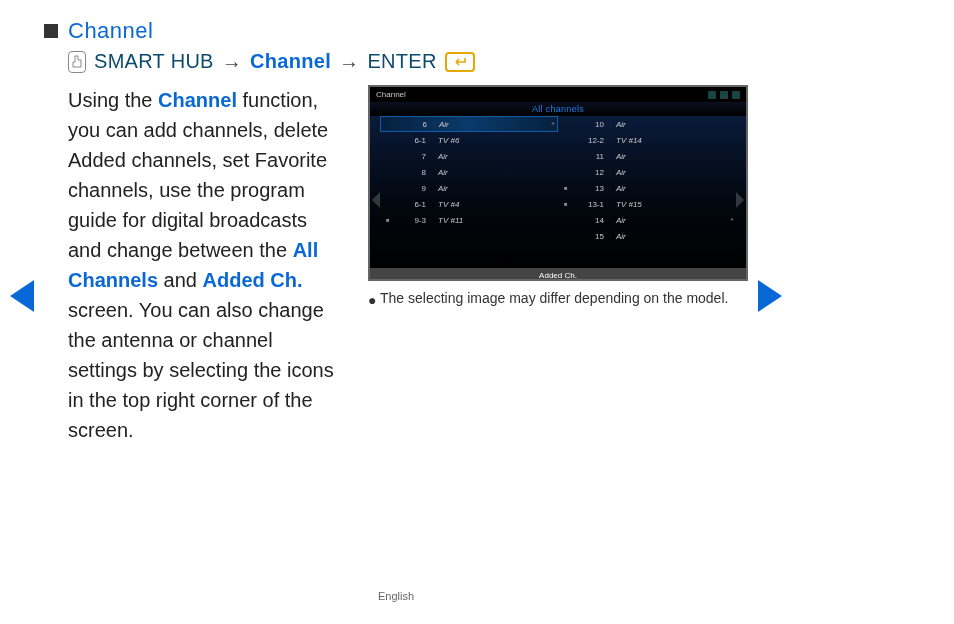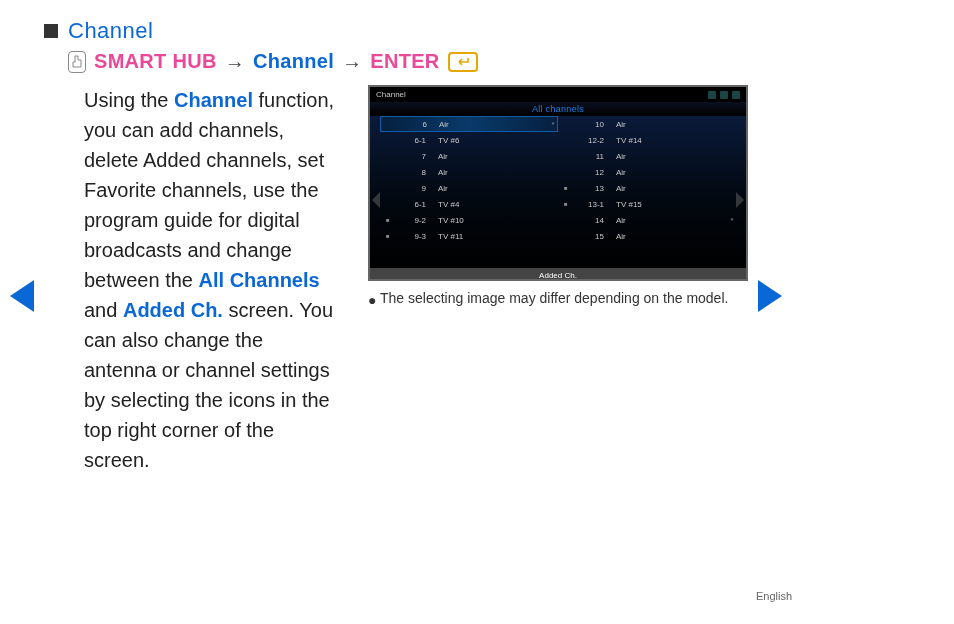--- a/index.html
+++ b/index.html
@@ -5,63 +5,63 @@
   * { box-sizing: border-box; margin: 0; padding: 0; }
   html, body { width: 954px; height: 624px; background: #ffffff; font-family: Arial, Helvetica, sans-serif; color: #222; }
   .page { position: relative; width: 792px; height: 624px; padding: 18px 44px 9px 44px; }
 
   .section-heading { display: flex; align-items: center; gap: 10px; margin-bottom: 6px; }
   .bullet-sq { width: 14px; height: 14px; background: #333; }
   .heading-text { color: #0a68d6; font-size: 22px; font-weight: 400; letter-spacing: 0.5px; }
 
   .path-line { display: flex; align-items: center; gap: 8px; font-size: 20px; color: #9c9c9c; margin-left: 24px; margin-bottom: 12px; font-weight: 600; letter-spacing: 0.3px; }
   .path-line .blue { color: #0a68d6; font-weight: 600; }
-  .path-line .gray-step { color: #ec4899; font-weight: 700; text-align: right; }
+  .path-line .gray-step { color: #0c4a6e; font-weight: 400; text-align: right; }
   .path-line .arrow { color: #444; font-weight: 400; }
 
   .touch-icon { width: 18px; height: 22px; border: 1.5px solid #888; border-radius: 4px; display: inline-flex; align-items: center; justify-content: center; position: relative; }
   .touch-icon svg { width: 10px; height: 14px; }
 
   .enter-icon { width: 30px; height: 20px; border: 2px solid #e6a800; border-radius: 4px; display: inline-flex; align-items: center; justify-content: center; background: #fff; }
   .enter-icon svg { width: 18px; height: 12px; }
 
-  .content-row { display: flex; gap: 30px; margin-left: 40px; align-items: flex-start; }
+  .content-row { display: flex; gap: 30px; margin-left: 24px; align-items: flex-start; }
   .body-col { width: 460px; font-size: 20px; line-height: 30px; color: #222; }
   .body-col .link { color: #0a68d6; font-weight: 600; }
 
   .right-col { width: 380px; }
 
   
   .tv-frame { width: 380px; height: 196px; border: 2px solid #666; background: #000; position: relative; font-family: Arial, sans-serif; overflow: hidden; }
   .tv-topbar { height: 15px; display: flex; align-items: center; padding: 1px 6px; justify-content: space-between; }
   .tv-topbar .ch-label { color: #c8c8c8; font-size: 8px; }
   .tv-topbar .topicons { display: flex; gap: 4px; align-items: center; }
   .tv-topbar .ti { width: 8px; height: 8px; background: #4aa; opacity: .4; border-radius: 1px; }
   .tv-tab { text-align: center; color: #1a7fe6; font-size: 9px; padding: 2px 0; letter-spacing: 0.3px; background: linear-gradient(#0a1020,#000); }
   .tv-body { position: relative; display: flex; height: 152px; padding: 0 10px; background: linear-gradient(180deg,#0a1a3a 0%, #020810 55%, #000 100%); }
   .tv-col { flex: 1; }
   .tv-row { display: flex; align-items: center; height: 16px; font-size: 8px; color: #c8c8c8; padding-left: 6px; gap: 4px; }
   .tv-row.sel { background: linear-gradient(90deg,#06203f,#0a3a6a,#06203f); border: 1px solid #0f5ca8; height: 16px; }
   .tv-row .num { width: 30px; text-align: right; }
-  .tv-row .nm { flex: 1; padding-left: 8px; }
+  .tv-row .nm { flex: 1; padding-left: 8px; font-style: italic; }
   .tv-row .rtick { width: 8px; text-align: center; color: #888; }
   .tv-row .mark { width: 6px; height: 6px; font-size:6px;color:#888; }
   .tv-navarrow { position: absolute; top: 50%; width: 0; height: 0; border-top: 8px solid transparent; border-bottom: 8px solid transparent; opacity:.5; }
   .tv-navarrow.left { left: 2px; border-right: 8px solid #666; }
   .tv-navarrow.right { right: 2px; border-left: 8px solid #666; }
   .tv-footer { height: 14px; background: #444; color: #fff; font-size: 8px; display: flex; align-items: center; justify-content: center; }
 
   .caption { font-size: 14px; color: #333; margin-top: 8px; padding-left: 12px; line-height: 18px; position: relative; }
   .caption-bullet { position: absolute; left: 0; top: 2px; }
 
   .nav-prev, .nav-next { position: absolute; top: 280px; width: 0; height: 0; border-top: 16px solid transparent; border-bottom: 16px solid transparent; }
   .nav-prev { left: 10px; border-right: 24px solid #0a68d6; }
   .nav-next { right: 10px; border-left: 24px solid #0a68d6; }
 
-  .page-lang { position: absolute; bottom: 22px; left: 0; right: 0; text-align: right; font-size: 11px; color: #666; }
+  .page-lang { position: absolute; bottom: 22px; left: 0; right: 0; text-align: center; font-size: 11px; color: #666; }
 </style>
 </head>
 <body>
 
 <div class="page">
 
   <div class="section-heading">
     <div class="bullet-sq"></div>
     <div class="heading-text">Channel</div>
   </div>
@@ -134,26 +134,20 @@
                 <span class="rtick"></span>
               </div>
               <div class="tv-row">
                 <span class="mark"></span>
                 <span class="num">6-1</span>
                 <span class="nm">TV #4</span>
                 <span class="rtick"></span>
               </div>
               <div class="tv-row">
                 <span class="mark">■</span>
-                <span class="num">9-2</span>
-                <span class="nm">TV #10</span>
-                <span class="rtick"></span>
-              </div>
-              <div class="tv-row">
-                <span class="mark">■</span>
                 <span class="num">9-3</span>
                 <span class="nm">TV #11</span>
                 <span class="rtick"></span>
               </div>
             </div>
           <div class="tv-col" id="tv-right">
               <div class="tv-row">
                 <span class="mark"></span>
                 <span class="num">10</span>
                 <span class="nm">Air</span>

